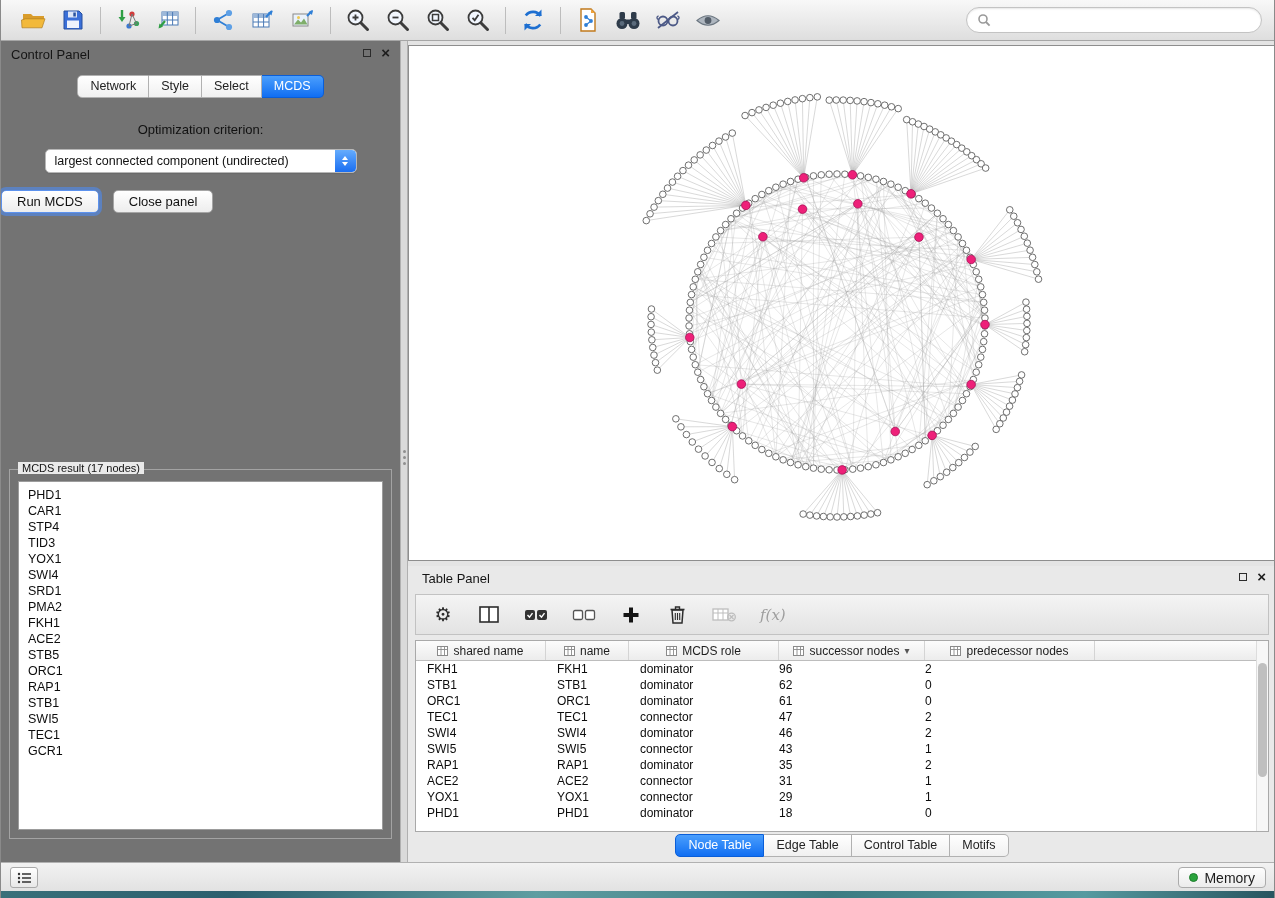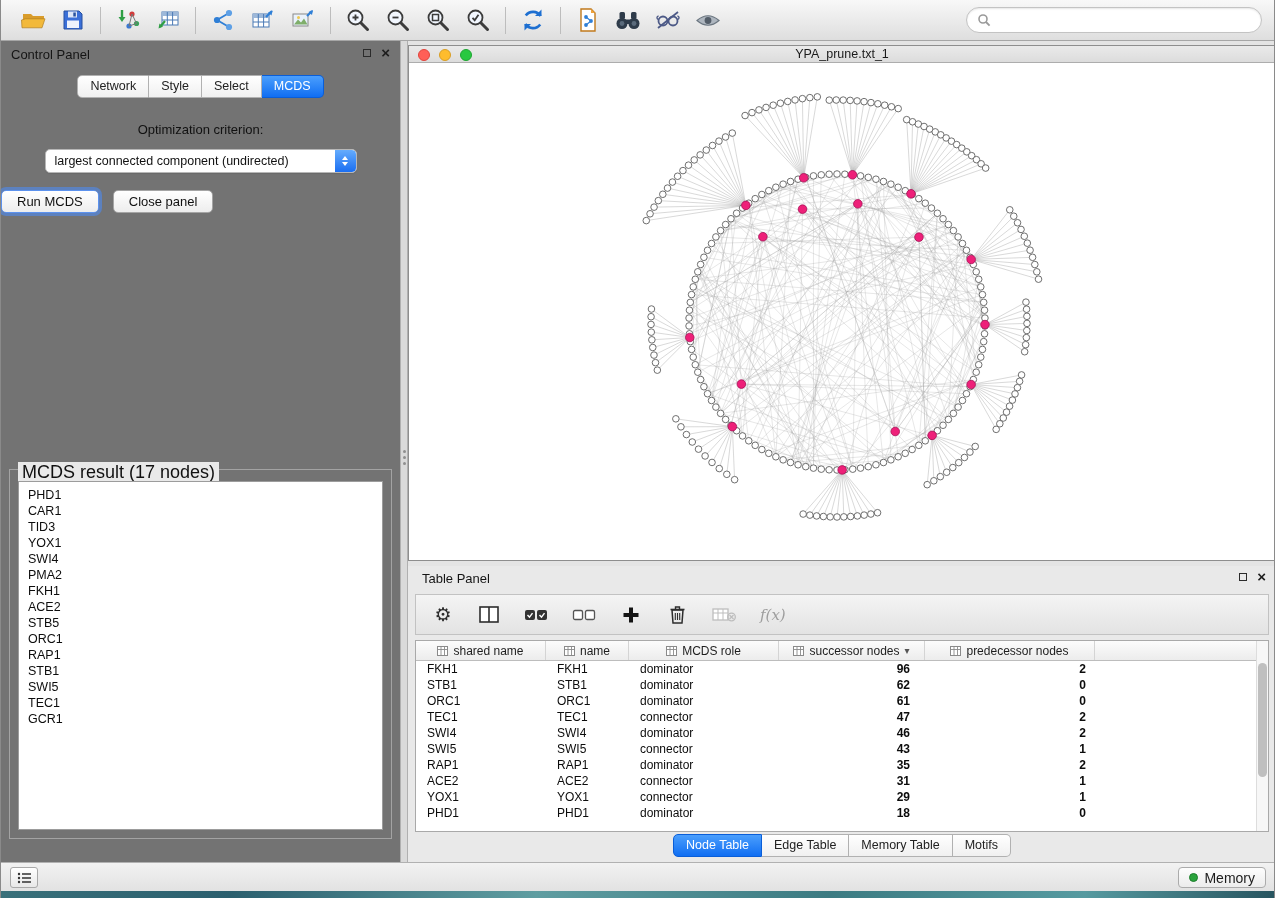--- a/index.html
+++ b/index.html
@@ -41,21 +41,21 @@
     display:flex; flex-direction:column; align-items:center; justify-content:center; }
   .chev { width:0; height:0; border-left:3.5px solid transparent; border-right:3.5px solid transparent; }
   .chev.up { border-bottom:4.5px solid #fff; margin-bottom:2.5px; }
   .chev.down { border-top:4.5px solid #fff; }
   .btn-row { display:flex; gap:14px; margin-top:15px; }
   .btn { height:23px; padding:0 15px; background:linear-gradient(#ffffff,#ededed);
     border:1px solid #a5a5a5; border-radius:5px; font-size:13px; color:#111;
     font-family:"Liberation Sans",sans-serif; }
   .btn.focused { box-shadow:0 0 0 3px rgba(72,140,254,.55); border-color:#5c92ee; }
   .fieldset { position:absolute; left:8px; right:8px; top:428px; height:370px; border:1px solid #a3a3a3; }
-  .legend { position:absolute; top:-8px; left:8px; background:#e9e9e9; padding:0 4px; font-size:18px; color:#111;text-align:center; }
+  .legend { position:absolute; top:-8px; left:8px; background:#e9e9e9; padding:0 4px; font-size:11px; color:#111;text-align:center; }
   .mcds-list { position:absolute; left:8px; right:8px; top:11px; bottom:8px; background:#fff;
     border:1px solid #9c9c9c; overflow:hidden; padding:5px 0 0 9px; }
   .mcds-item { font-size:12.5px; line-height:16px; color:#0d0d0d; }
 
   
   .v-splitter { position:absolute; left:400px; top:41px; width:7px; height:821px; background:#dadada;
     border-right:1px solid #b0b0b0; }
   .splitter-dots { position:absolute; top:406px; left:1.5px; }
   .splitter-dots i { display:block; width:3px; height:3px; border-radius:50%; background:#8f8f8f; margin:3px 0; }
 
@@ -83,21 +83,21 @@
   .fx { font-family:"DejaVu Serif", serif; font-style:italic; font-size:15px; color:#9d9d9d; }
   .ttable { position:absolute; left:7px; right:7px; top:74px; height:192px; background:#fff; border:1px solid #a9a9a9;padding-left:44px; }
   .tgrid { position:absolute; left:0; top:0; right:12px; bottom:0; overflow:hidden; }
   .thead { display:grid; grid-template-columns:130px 83px 150px 146px 170px 1fr; height:20px;
     background:linear-gradient(#fcfcfc,#ececec); border-bottom:1px solid #bdbdbd; }
   .th { display:flex; align-items:center; justify-content:center; gap:5px; font-size:12px; color:#1e1e1e;
     border-right:1px solid #d4d4d4; overflow:hidden; white-space:nowrap; }
   .sort-caret { color:#555; font-size:10px; }
   .trow { display:grid; grid-template-columns:130px 83px 150px 146px 170px 1fr; height:16px; }
   .td { font-size:12px; line-height:16px; color:#0c0c0c; padding-left:11px; white-space:nowrap; overflow:hidden; }
-  .td.num { text-align:right; padding-left:0;font-weight:bold; }
+  .td.num { padding-left:0; }
   .td.c3 { padding-right:15px; }
   .td.c4 { padding-right:9px; }
   .vscroll { position:absolute; right:0; top:0; bottom:0; width:12px; background:#f7f7f7; border-left:1px solid #ddd; }
   .vthumb { position:absolute; top:22px; left:1px; width:9px; height:114px; background:#bfbfbf; border-radius:5px; }
   .tp-tabs { position:absolute; left:0; right:0; bottom:5px; display:flex; justify-content:center; }
 
   
   .status-bar { position:absolute; left:0; top:862px; width:1275px; height:29px;
     background:linear-gradient(#f2f2f2,#e2e2e2); border-top:1px solid #b1b1b1; }
   .sb-left-btn { position:absolute; left:9px; top:4px; width:28px; height:21px;
@@ -285,23 +285,25 @@
     <div class="btn-row">
       <button class="btn focused">Run MCDS</button>
       <button class="btn">Close panel</button>
     </div>
     <div class="fieldset">
       <span class="legend">MCDS result (17 nodes)</span>
       <div class="mcds-list">
 
       <div class="mcds-item">PHD1</div>
           <div class="mcds-item">CAR1</div>
+          <div class="mcds-item">STP4</div>
           <div class="mcds-item">TID3</div>
           <div class="mcds-item">YOX1</div>
           <div class="mcds-item">SWI4</div>
+          <div class="mcds-item">SRD1</div>
           <div class="mcds-item">PMA2</div>
           <div class="mcds-item">FKH1</div>
           <div class="mcds-item">ACE2</div>
           <div class="mcds-item">STB5</div>
           <div class="mcds-item">ORC1</div>
           <div class="mcds-item">RAP1</div>
           <div class="mcds-item">STB1</div>
           <div class="mcds-item">SWI5</div>
           <div class="mcds-item">TEC1</div>
           <div class="mcds-item">GCR1</div>
@@ -311,26 +313,20 @@
 
   <div class="v-splitter">
     <span class="splitter-dots">
         <i></i>
         <i></i>
         <i></i>
       </span>
   </div>
 
   <div class="net-window">
-    <div class="net-titlebar">
-      <span class="tl red"></span>
-      <span class="tl yellow"></span>
-      <span class="tl green"></span>
-      <div class="net-title">YPA_prune.txt_1</div>
-    </div>
     <div class="net-canvas">
       <svg id="graph-svg" width="866" height="497" viewBox="0 0 866 497">
           <g stroke="#9e9e9e" stroke-width="0.6" fill="none">
             <line x1="280.05244955372905" y1="255.06016282720933" x2="539.3804739387085" y2="161.54031589837427" opacity="0.42"></line>
             <line x1="575.528177040551" y1="270.8083436218563" x2="573.4372504396931" y2="286.4227311648929" opacity="0.42"></line>
             <line x1="396.7153717028156" y1="403.6557016930443" x2="509.8144096734566" y2="135.66953997578779" opacity="0.42"></line>
             <line x1="311.590369741209" y1="350.3936430120365" x2="327.60984823209685" y2="367.746574327734" opacity="0.42"></line>
             <line x1="359.7583097854998" y1="390.3281071083726" x2="564.3541727248212" y2="316.54597797005147" opacity="0.42"></line>
             <line x1="575.947550446271" y1="262.9398371727907" x2="374.10423486258225" y2="121.16224573705392" opacity="0.42"></line>
             <line x1="291.64582727517893" y1="201.4540220299485" x2="333.5398608205666" y2="372.9354295476261" opacity="0.42"></line>
@@ -1149,21 +1145,21 @@
           </div>
       </div>
       <div class="vscroll">
           <div class="vthumb"></div>
         </div>
     </div>
 
     <div class="tp-tabs seg-tabs">
       <span class="seg active">Node Table</span>
       <span class="seg">Edge Table</span>
-      <span class="seg">Memory Table</span>
+      <span class="seg">Control Table</span>
       <span class="seg">Motifs</span>
     </div>
   </div>
 
   <div class="status-bar">
     <div class="sb-left-btn">
       <svg width="15" height="12" viewBox="0 0 15 12">
           <circle cx="2" cy="2" r="1.2" fill="#333"></circle>
           <circle cx="2" cy="6" r="1.2" fill="#333"></circle>
           <circle cx="2" cy="10" r="1.2" fill="#333"></circle>

